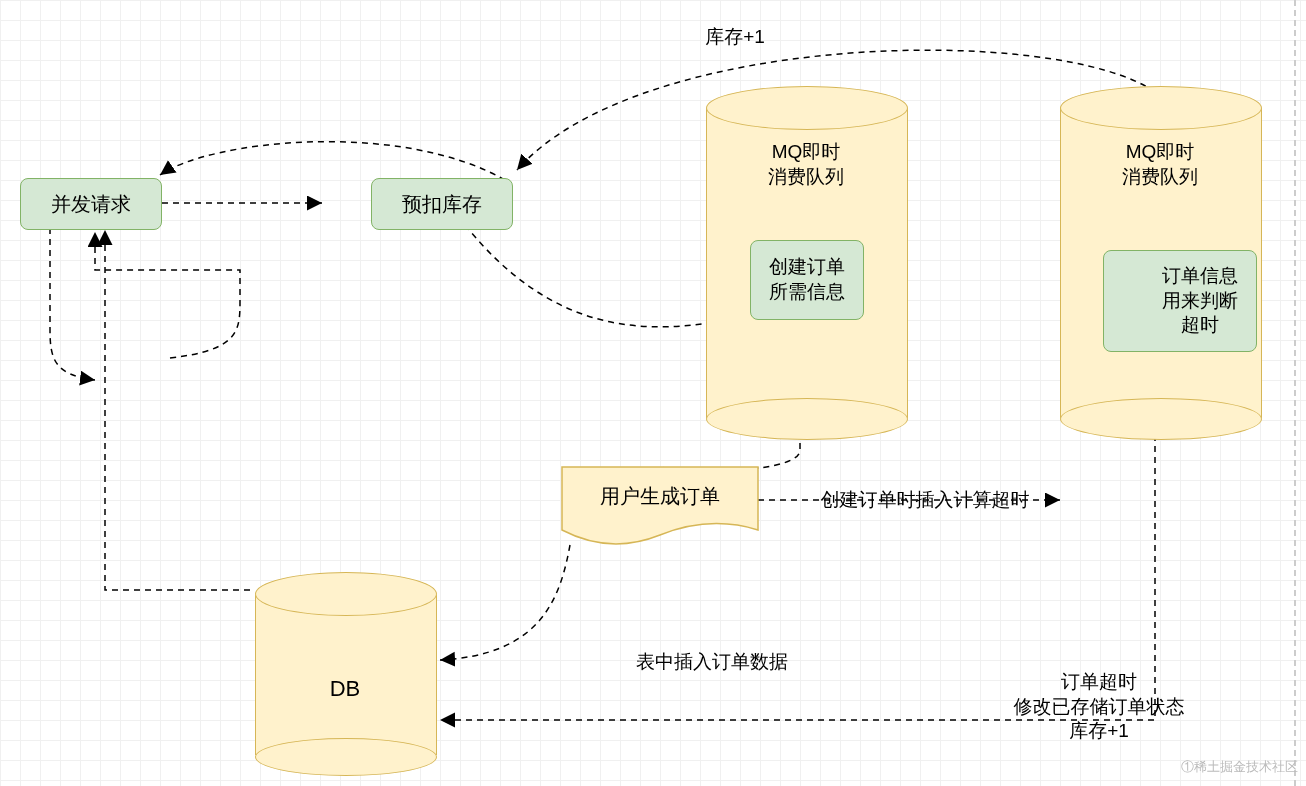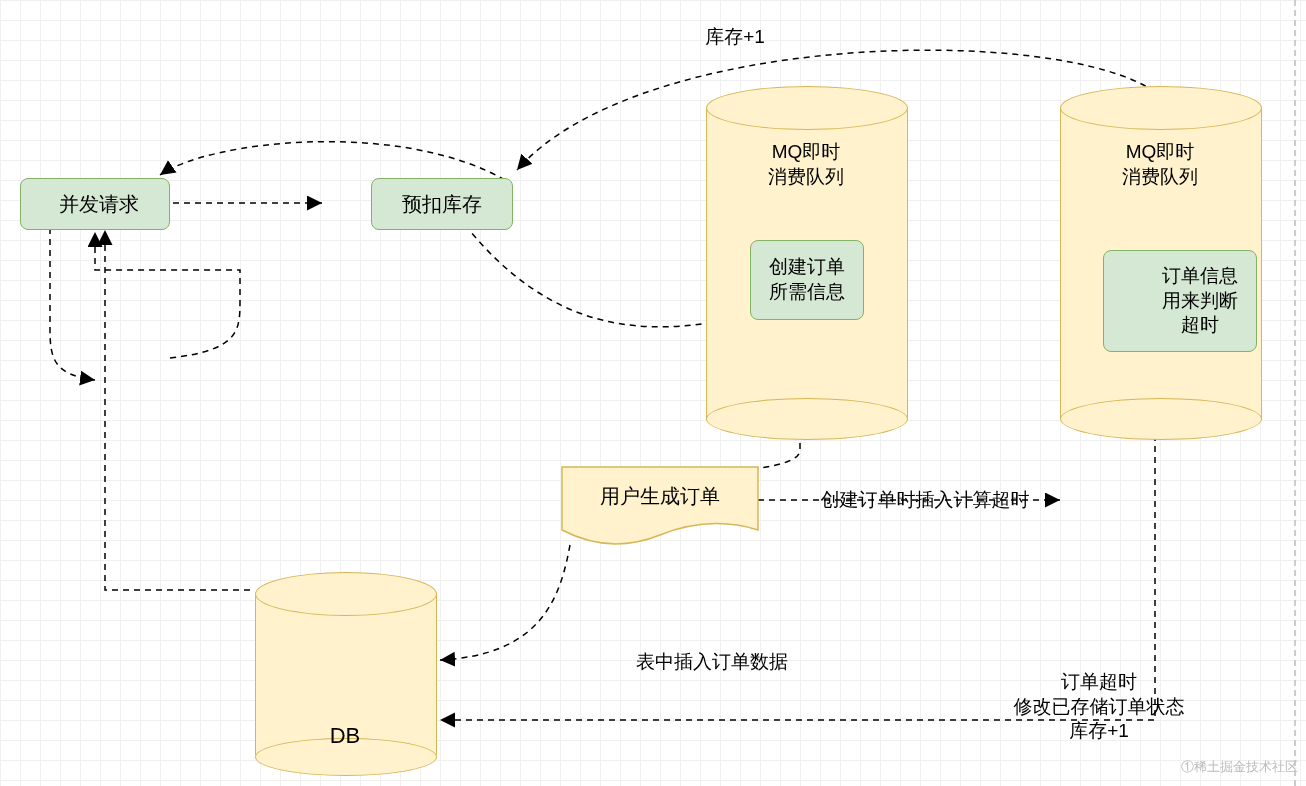--- a/index.html
+++ b/index.html
@@ -121,21 +121,21 @@
       <path d="M758,500 L1060,500" marker-end="url(#arrow)"></path>
 
       <path d="M570,545 C560,600 540,655 440,660" marker-end="url(#arrow)"></path>
 
       <path d="M1155,435 L1155,720 L440,720" marker-end="url(#arrow)"></path>
 
       <path d="M250,590 L105,590 L105,230" marker-end="url(#arrow)"></path>
     </g>
   </svg>
 
-  <div class="box-green" style="left:20px; top:178px; width:140px; height:50px;padding-left:8px;">
+  <div class="box-green" style="left:20px; top:178px; width:140px; height:50px;">
     <span>并发请求</span>
   </div>
 
   <div class="box-green" style="left:325px; top:178px; width:140px; height:50px;margin-left:46px;">
     <span>预扣库存</span>
   </div>
 
 
   <div>
     <div class="cylinder-body" style="left:706px; top:108px; width:200px; height:310px;"></div>
@@ -162,21 +162,21 @@
     <svg width="200" height="95" style="position:absolute;top:0;left:0;">
       <path d="M2,2 L198,2 L198,65 Q150,50 100,70 Q50,90 2,65 Z" fill="#fff2cc" stroke="#d6b656" stroke-width="1.5"></path>
     </svg>
     <div style="position:absolute; top:18px; width:200px; text-align:center; font-size:20px;">用户生成订单</div>
   </div>
 
   <div>
     <div class="cylinder-body" style="left:255px; top:595px; width:180px; height:160px;"></div>
     <div class="cylinder-bottom" style="left:255px; top:738px; width:180px; height:36px;"></div>
     <div class="cylinder-top" style="left:255px; top:572px; width:180px; height:42px;"></div>
-    <div class="label" style="left:255px; top:675px; width:180px; font-size:22px;margin-top:47px;">DB</div>
+    <div class="label" style="left:255px; top:675px; width:180px; font-size:22px;">DB</div>
   </div>
 
   <div class="label" style="left:690px; top:25px; width:90px;">库存+1</div>
 
 
 
   <div class="label" style="left:790px; top:488px; width:270px;">创建订单时插入计算超时</div>
 
   <div class="label" style="left:612px; top:650px; width:200px;">表中插入订单数据</div>
 

